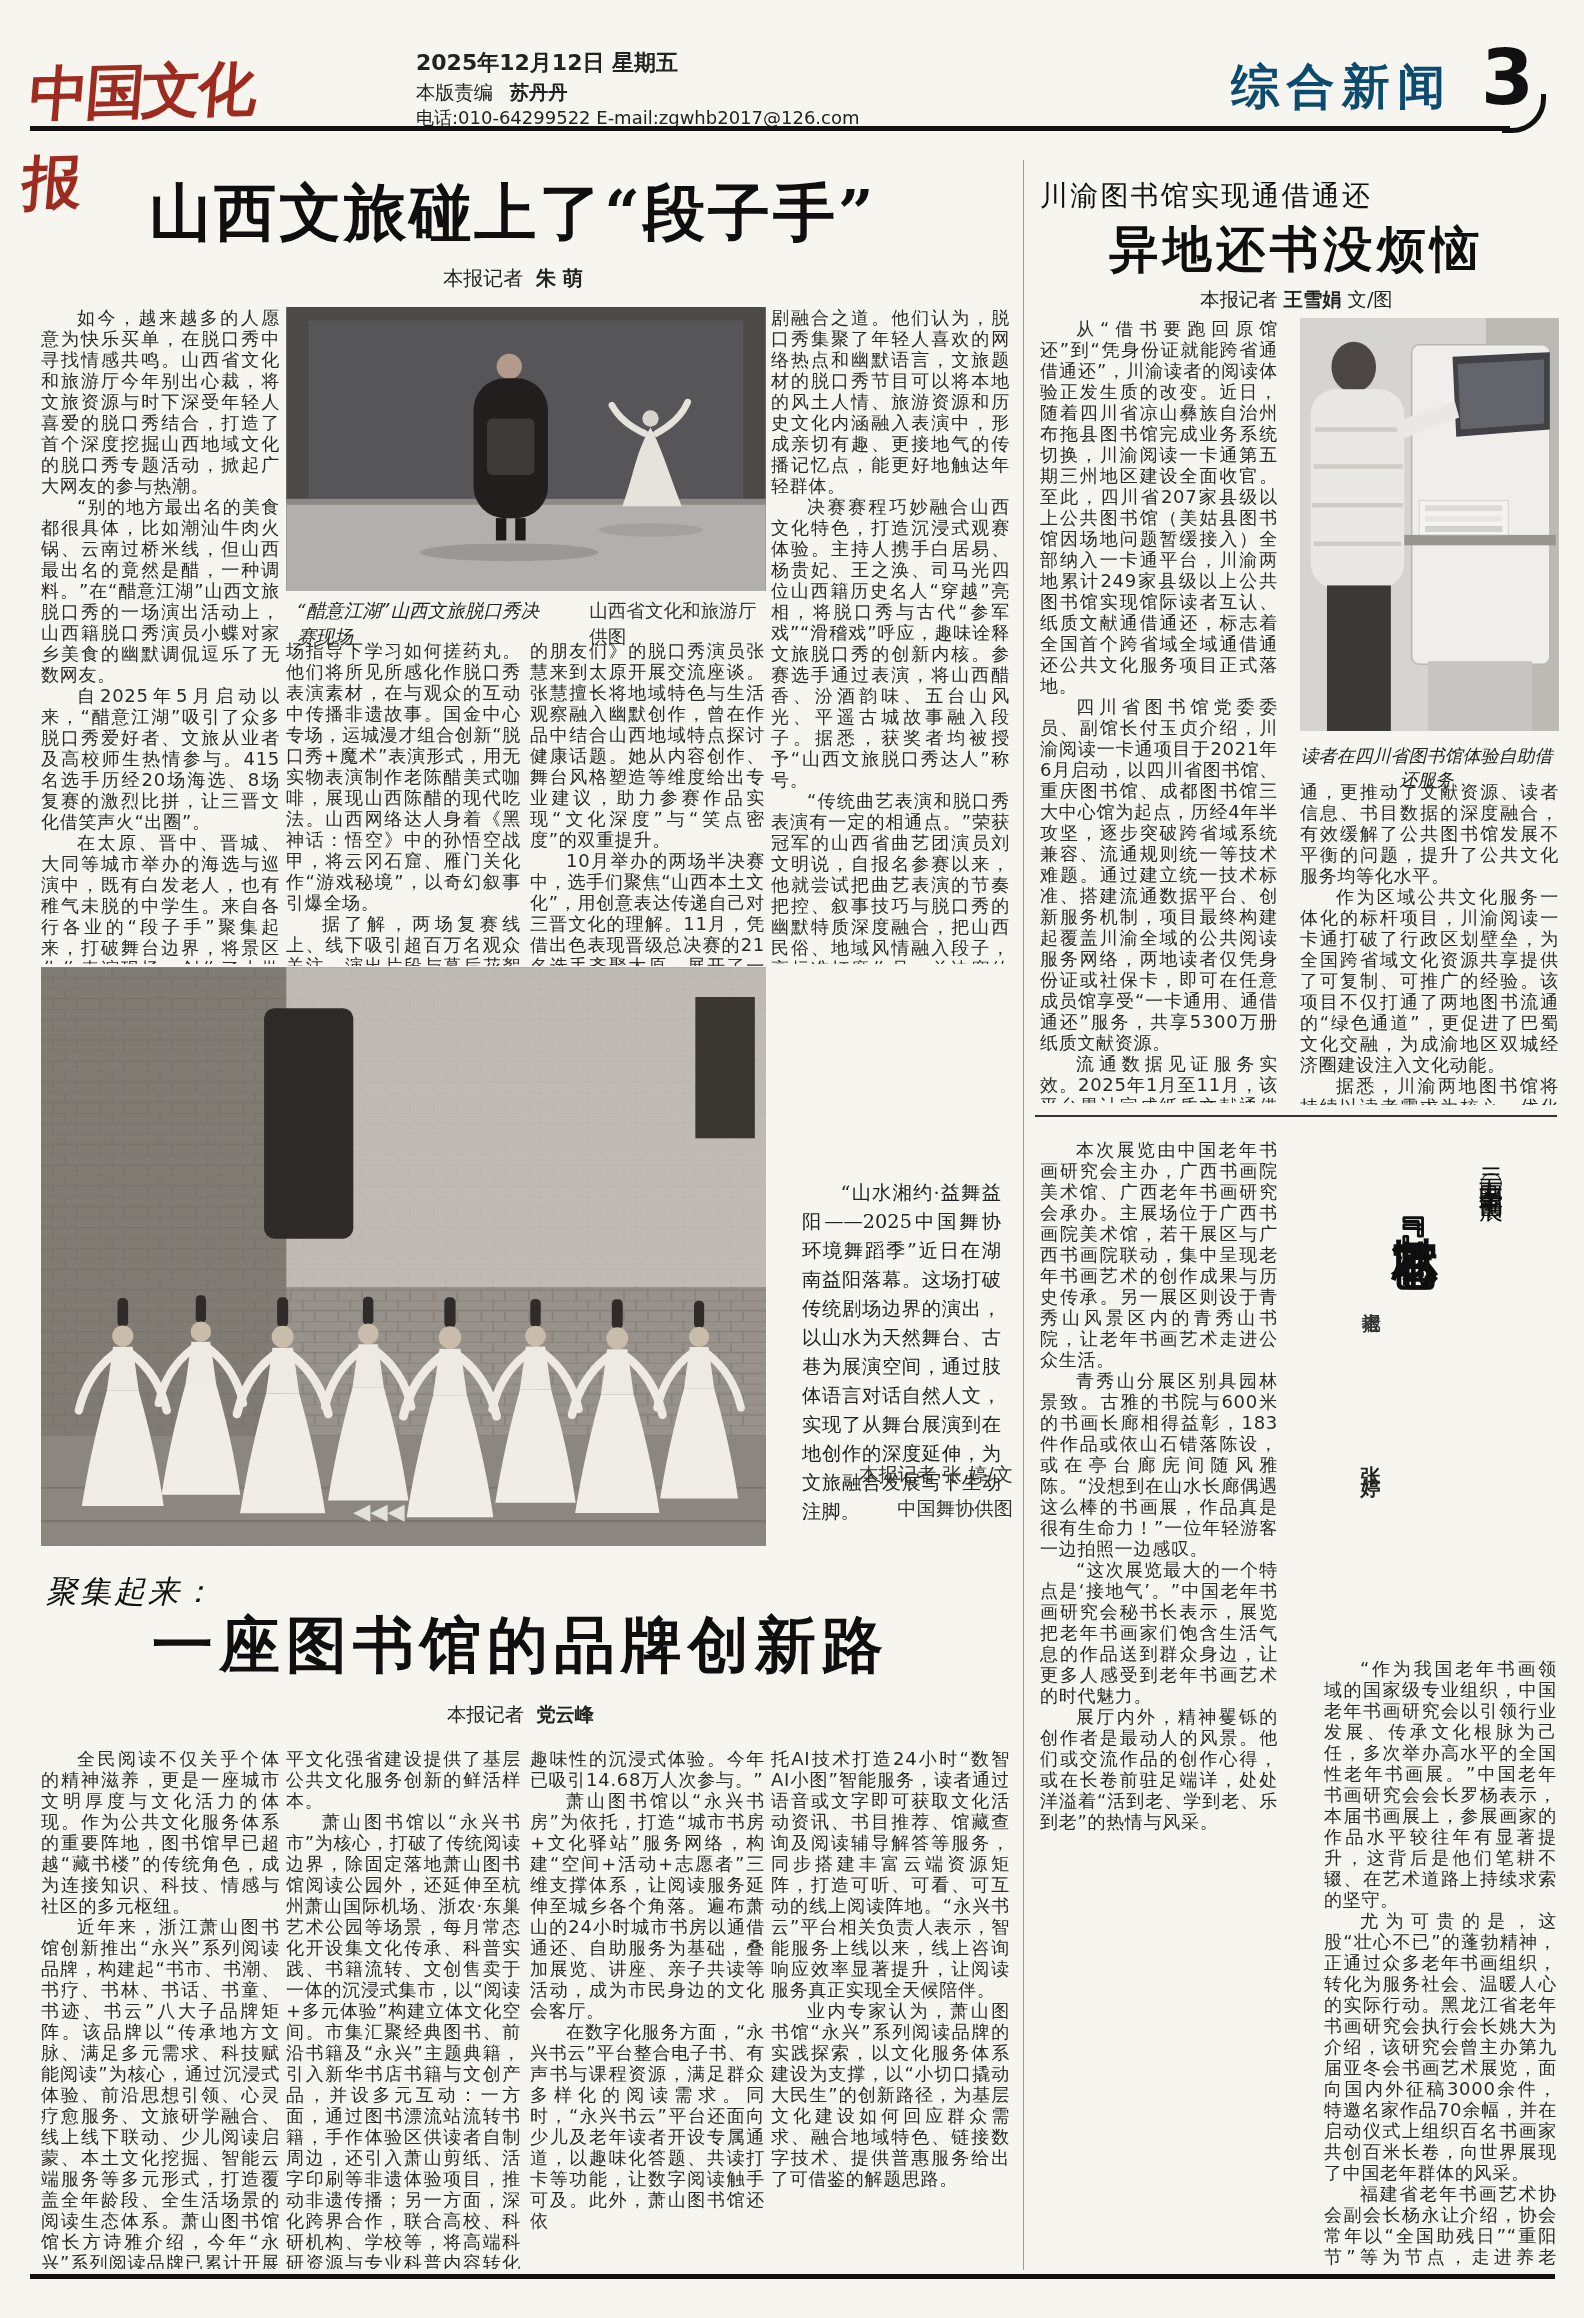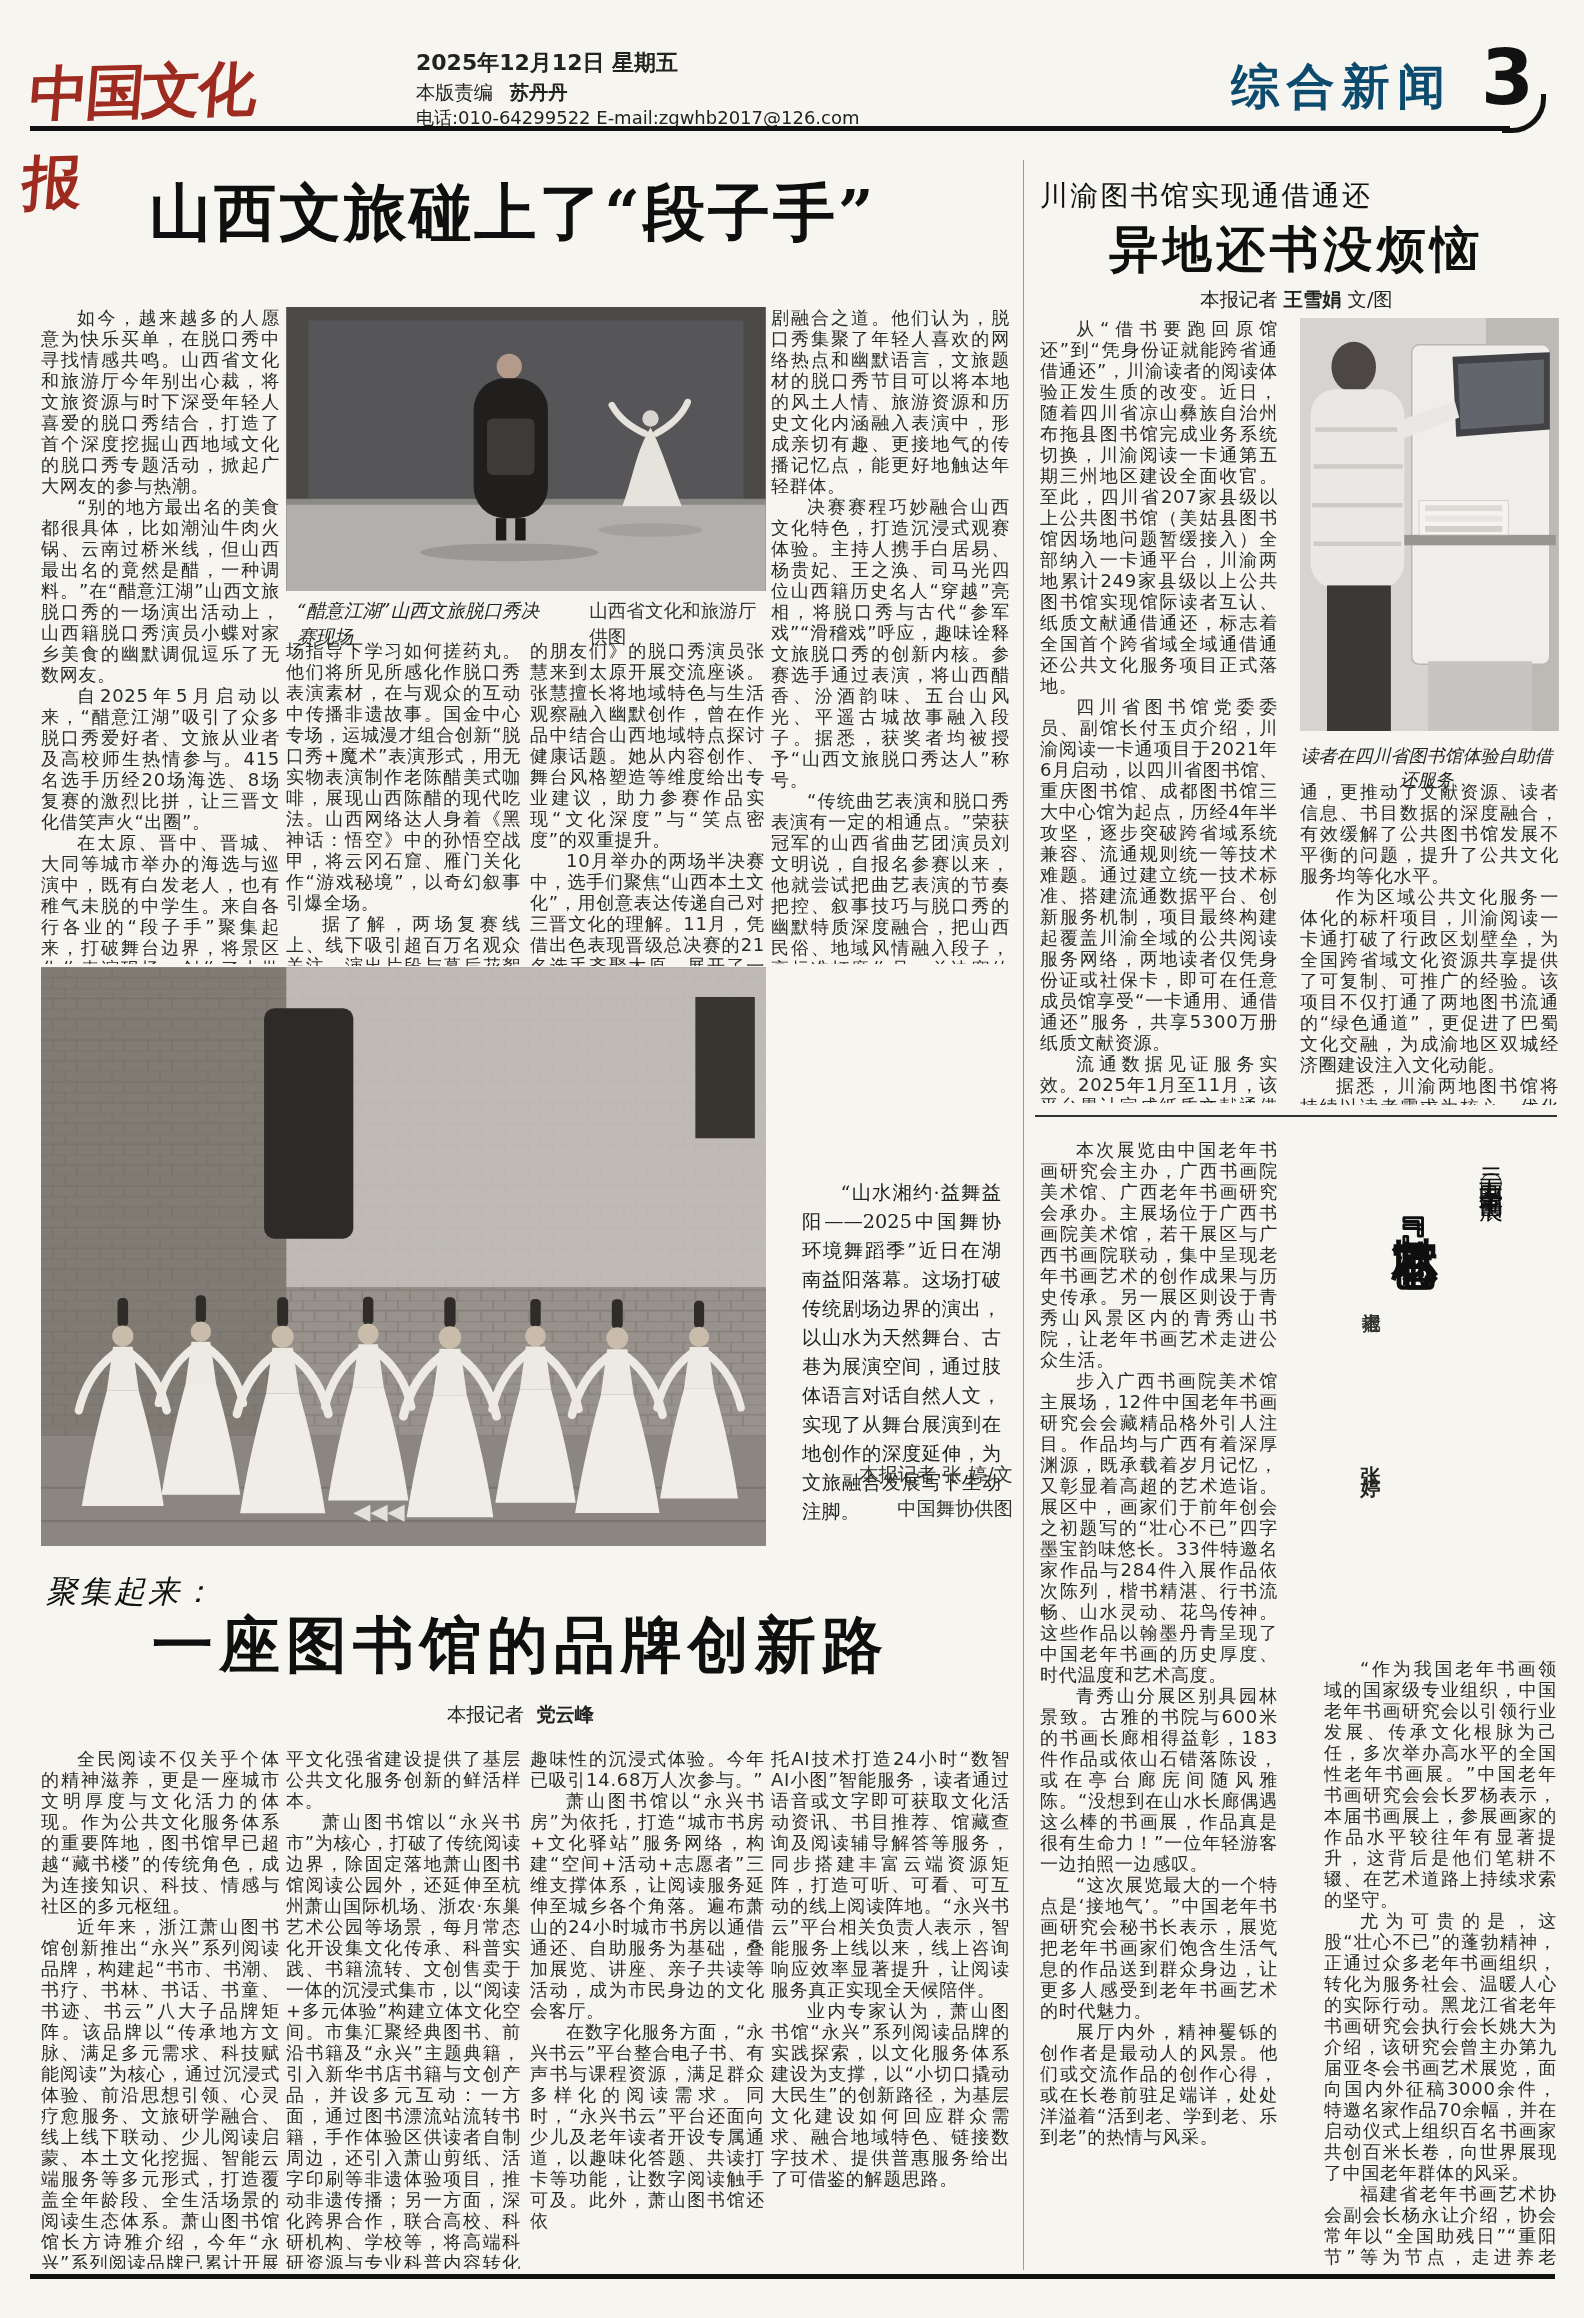--- a/index.html
+++ b/index.html
@@ -58,20 +58,23 @@
   <div id="section-title" class="abs">综合新闻</div>
   <div id="page-number" class="abs">3</div>
   <div class="abs rule" style="left:30px;top:126px;width:1480px;height:5.2px;"></div>
   <div class="abs" style="left:1502px;top:94px;width:39px;height:34px;border-right:5.2px solid #111;border-bottom:5.2px solid #111;border-bottom-right-radius:34px;"></div>
 
   <div class="abs" style="left:1023px;top:160px;width:0.7px;height:2110px;background:#9b9b98;"></div>
   <div class="abs" style="left:1035px;top:1115px;width:522px;height:1.5px;background:#333;"></div>
   <div class="abs rule" style="left:30px;top:2274px;width:1525px;height:4.5px;"></div>
 
   <div class="headline" style="left:67px;top:171px;width:892px;font-size:62px;letter-spacing:3px;">山西文旅碰上了“段子手”</div>
+  <div class="byline" style="left:67px;top:265px;width:892px;">
+    <span>本报记者</span>&nbsp;&nbsp;<b>朱 萌</b>
+  </div>
 
   <div class="photo" style="left:286px;top:307px;width:480px;height:284px;">
     <svg width="480" height="284" viewBox="0 0 645 382">
       <rect width="645" height="382" fill="#4b4a47"></rect>
       <rect x="30" y="18" width="585" height="240" fill="#565558"></rect>
       <rect y="262" width="645" height="120" fill="#b2b0ac"></rect>
       <rect y="258" width="645" height="8" fill="#8c8a86"></rect>
       <circle cx="300" cy="80" r="17" fill="#b39a8a"></circle>
       <rect x="252" y="96" width="100" height="188" rx="42" fill="#201f1e"></rect>
       <rect x="270" y="150" width="64" height="76" rx="8" fill="#3d3b39"></rect>
@@ -190,21 +193,20 @@
     </svg>
   </div>
   <div id="dance-caption" class="abs caption">
     <p>“山水湘约·益舞益阳——2025中国舞协环境舞蹈季”近日在湖南益阳落幕。这场打破传统剧场边界的演出，以山水为天然舞台、古巷为展演空间，通过肢体语言对话自然人文，实现了从舞台展演到在地创作的深度延伸，为文旅融合发展写下生动注脚。</p>
   </div>
   <div class="abs dance-credit" style="top:1461px;">本报记者 张 婷/文</div>
   <div class="abs dance-credit" style="top:1495px;">中国舞协供图</div>
 
   <div class="col" style="left:1040px;top:1139px;width:238px;height:1129px;">
     <p>本次展览由中国老年书画研究会主办，广西书画院美术馆、广西老年书画研究会承办。主展场位于广西书画院美术馆，若干展区与广西书画院联动，集中呈现老年书画艺术的创作成果与历史传承。另一展区则设于青秀山风景区内的青秀山书院，让老年书画艺术走进公众生活。</p>
-    <p>步入广西书画院美术馆主展场，12件中国老年书画研究会会藏精品格外引人注目。作品均与广西有着深厚渊源，既承载着岁月记忆，又彰显着高超的艺术造诣。展区中，画家们于前年创会之初题写的“壮心不已”四字墨宝韵味悠长。33件特邀名家作品与284件入展作品依次陈列，楷书精湛、行书流畅、山水灵动、花鸟传神。这些作品以翰墨丹青呈现了中国老年书画的历史厚度、时代温度和艺术高度。</p>
     <p>青秀山分展区别具园林景致。古雅的书院与600米的书画长廊相得益彰，183件作品或依山石错落陈设，或在亭台廊庑间随风雅陈。“没想到在山水长廊偶遇这么棒的书画展，作品真是很有生命力！”一位年轻游客一边拍照一边感叹。</p>
     <p>“这次展览最大的一个特点是‘接地气’。”中国老年书画研究会秘书长表示，展览把老年书画家们饱含生活气息的作品送到群众身边，让更多人感受到老年书画艺术的时代魅力。</p>
     <p>展厅内外，精神矍铄的创作者是最动人的风景。他们或交流作品的创作心得，或在长卷前驻足端详，处处洋溢着“活到老、学到老、乐到老”的热情与风采。</p>
   </div>
 
   <div id="ln-kicker" class="abs vert serif">二〇二五中国老年书画展：</div>
   <div id="ln-title" class="abs vert">以『壮心』写『不已』</div>
   <div id="ln-byline-label" class="abs vert">本报记者</div>
   <div id="ln-byline-name" class="abs vert">张婷</div>
 

